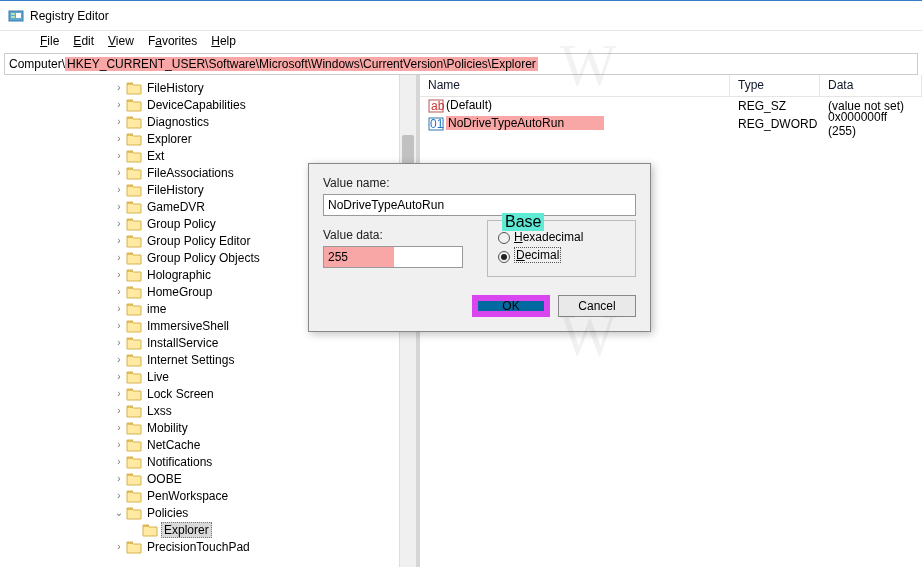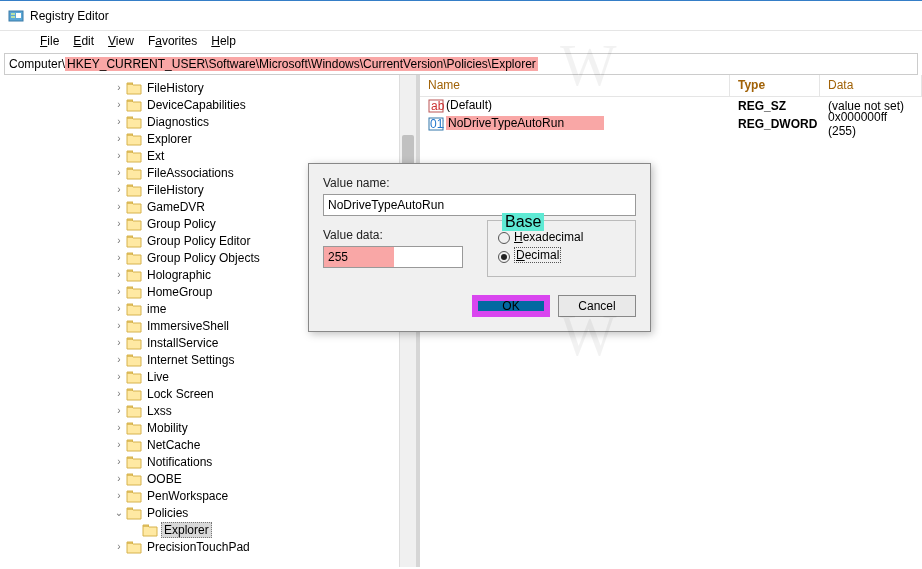--- a/index.html
+++ b/index.html
@@ -17,23 +17,23 @@
 .tree-scroll { position: absolute; right: 0; top: 0; bottom: 0; width: 17px; background: #f0f0f0; border-left: 1px solid #ddd; }
 .tree-thumb { position: absolute; left: 2px; right: 2px; top: 60px; height: 80px; background: #c1c1c1; border-radius: 2px; }
 .tree-item { display: flex; align-items: center; height: 17px; white-space: nowrap; }
 .indent { display: inline-block; width: 16px; height: 16px; flex-shrink: 0; }
 .expander { width: 14px; height: 14px; display: inline-flex; align-items: center; justify-content: center; color: #777; font-size: 10px; flex-shrink: 0; }
 .folder-icon { width: 16px; height: 14px; margin-right: 3px; flex-shrink: 0; }
 .tree-label { padding: 0 2px; }
 .tree-label.selected { background: #d9d9d9; border: 1px dotted #777; }
 .list-pane { flex: 1; position: relative; }
 .list-header { display: flex; height: 22px; border-bottom: 1px solid #e5e5e5; }
-.list-header div { padding: 3px 8px; border-right: 1px solid #e5e5e5; color: #a16207; }
+.list-header div { padding: 3px 8px; border-right: 1px solid #e5e5e5; color: #0f172a; }
 .col-name { width: 310px; }
-.col-type { width: 90px; font-weight: bold; }
+.col-type { width: 90px; }
 .col-data { flex: 1; }
 .list-row { display: flex; height: 18px; align-items: center; }
 .list-row .cell { padding: 0 8px; }
 .val-icon { width: 16px; height: 16px; display: inline-flex; align-items: center; justify-content: flex-start; margin-right: 2px; vertical-align: middle; }
 .highlighted-val { background: #f9a7a6; padding: 0 40px 0 2px; }
 
 .dialog { position: absolute; left: 308px; top: 162px; width: 343px; background: #f0f0f0; border: 1px solid #888; box-shadow: 2px 2px 8px rgba(0,0,0,0.25); }
 .dlg-title { height: 30px; background: #fff; display: flex; align-items: center; justify-content: space-between; padding: 0 10px; border-bottom: 1px solid #ddd; }
 .dlg-close { font-size: 14px; padding: 2px 6px; }
 .dlg-body { padding: 12px 14px 14px 14px; }

